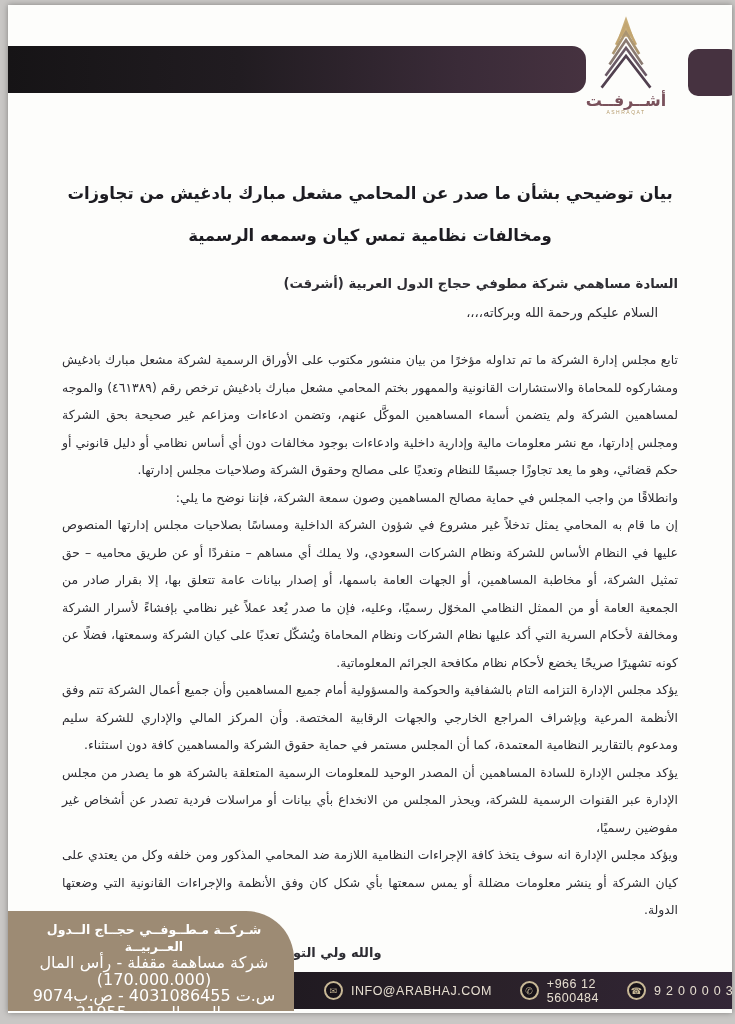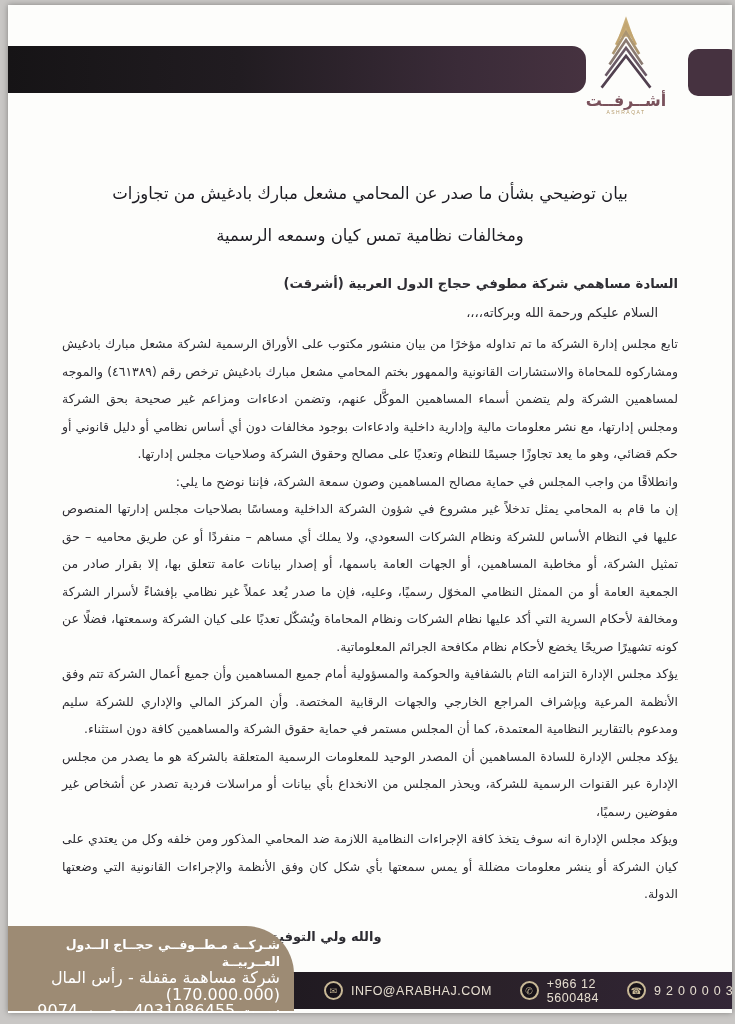--- a/index.html
+++ b/index.html
@@ -36,38 +36,38 @@
   .logo-en{
     font-size:5px;letter-spacing:1.5px;color:var(--brand_gold);
     font-family:"Liberation Sans",sans-serif;margin-top:1px;
   }
   
   .content{
     position:absolute;top:168px;left:54px;right:54px;
     direction:rtl;color:var(--text_dark);
   }
   .doc-title{
-    text-align:center;font-weight:normal;font-size:16.5px;color:#1d1c22;
+    text-align:center;font-weight:bold;font-size:16.5px;color:#1d1c22;
     line-height:42px;margin-bottom:12px;
   }
   .salutation{font-weight:bold;font-size:13.2px;line-height:29px;}
-  .greeting{font-size:13px;line-height:29px;padding-right:20px;margin-bottom:3px;text-align:right;}
+  .greeting{font-size:13px;line-height:29px;padding-right:20px;margin-bottom:19px;text-align:right;}
   .para{
     font-size:12.4px;line-height:27.5px;text-align:justify;
     text-justify:inter-word;
   }
   .closing{
     font-size:13px;line-height:30px;margin-top:14px;margin-right:96px;
     text-align:center;font-weight:bold;
   }
   
   .footer-box{
-    position:absolute;left:0;bottom:2px;width:286px;height:85px;z-index:2;
+    position:absolute;left:0;bottom:2px;width:286px;height:100px;z-index:2;
     background:var(--footer_tan);border-radius:0 48px 0 0;
-    direction:rtl;color:#fff;
+    direction:rtl;color:#fff;text-align:center;
     padding:10px 14px 6px 20px;
   }
   .footer-box .co-name{font-size:12.5px;font-weight:bold;line-height:17px;}
   .footer-box .co-line{font-size:16px;line-height:16.5px;}
   .footer-bar{
     position:absolute;left:284px;right:-3px;bottom:4px;height:37px;z-index:1;
     background:linear-gradient(90deg,#201a21 0%,var(--footer_bar) 45%,#332637 100%);
     display:flex;align-items:center;direction:ltr;
     padding-left:32px;gap:28px;
     font-family:"Liberation Sans",sans-serif;color:#e6ded0;

